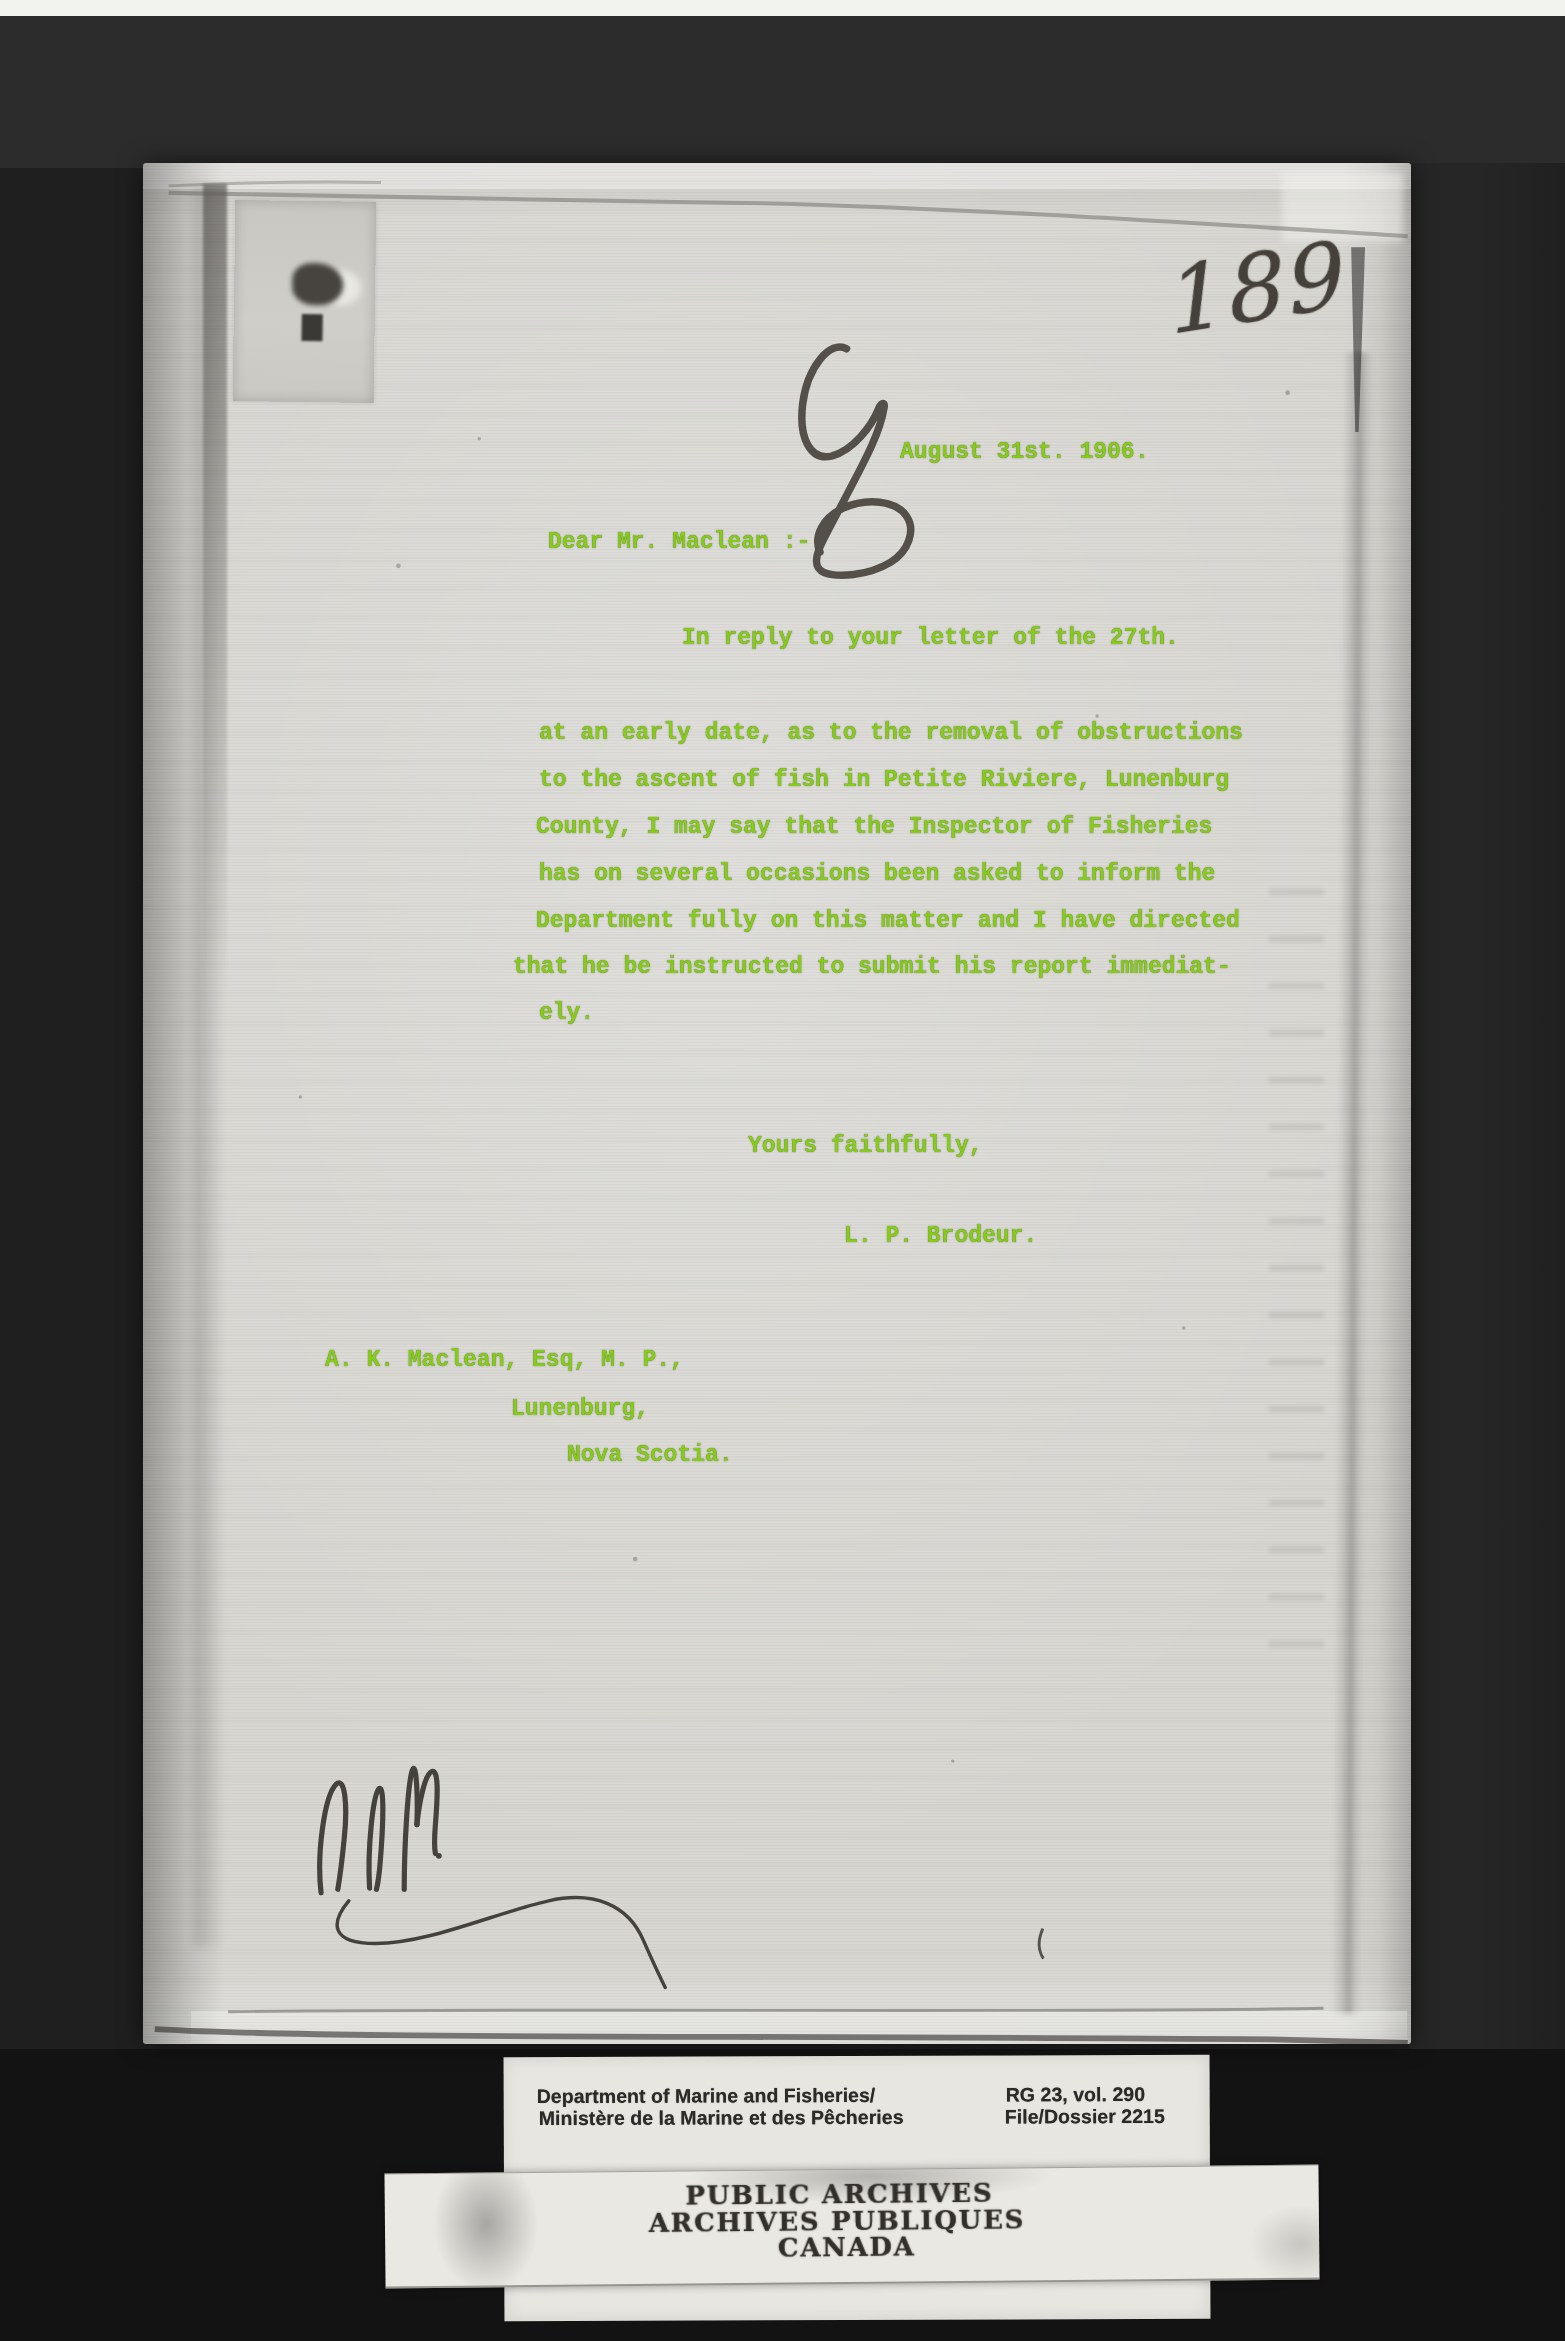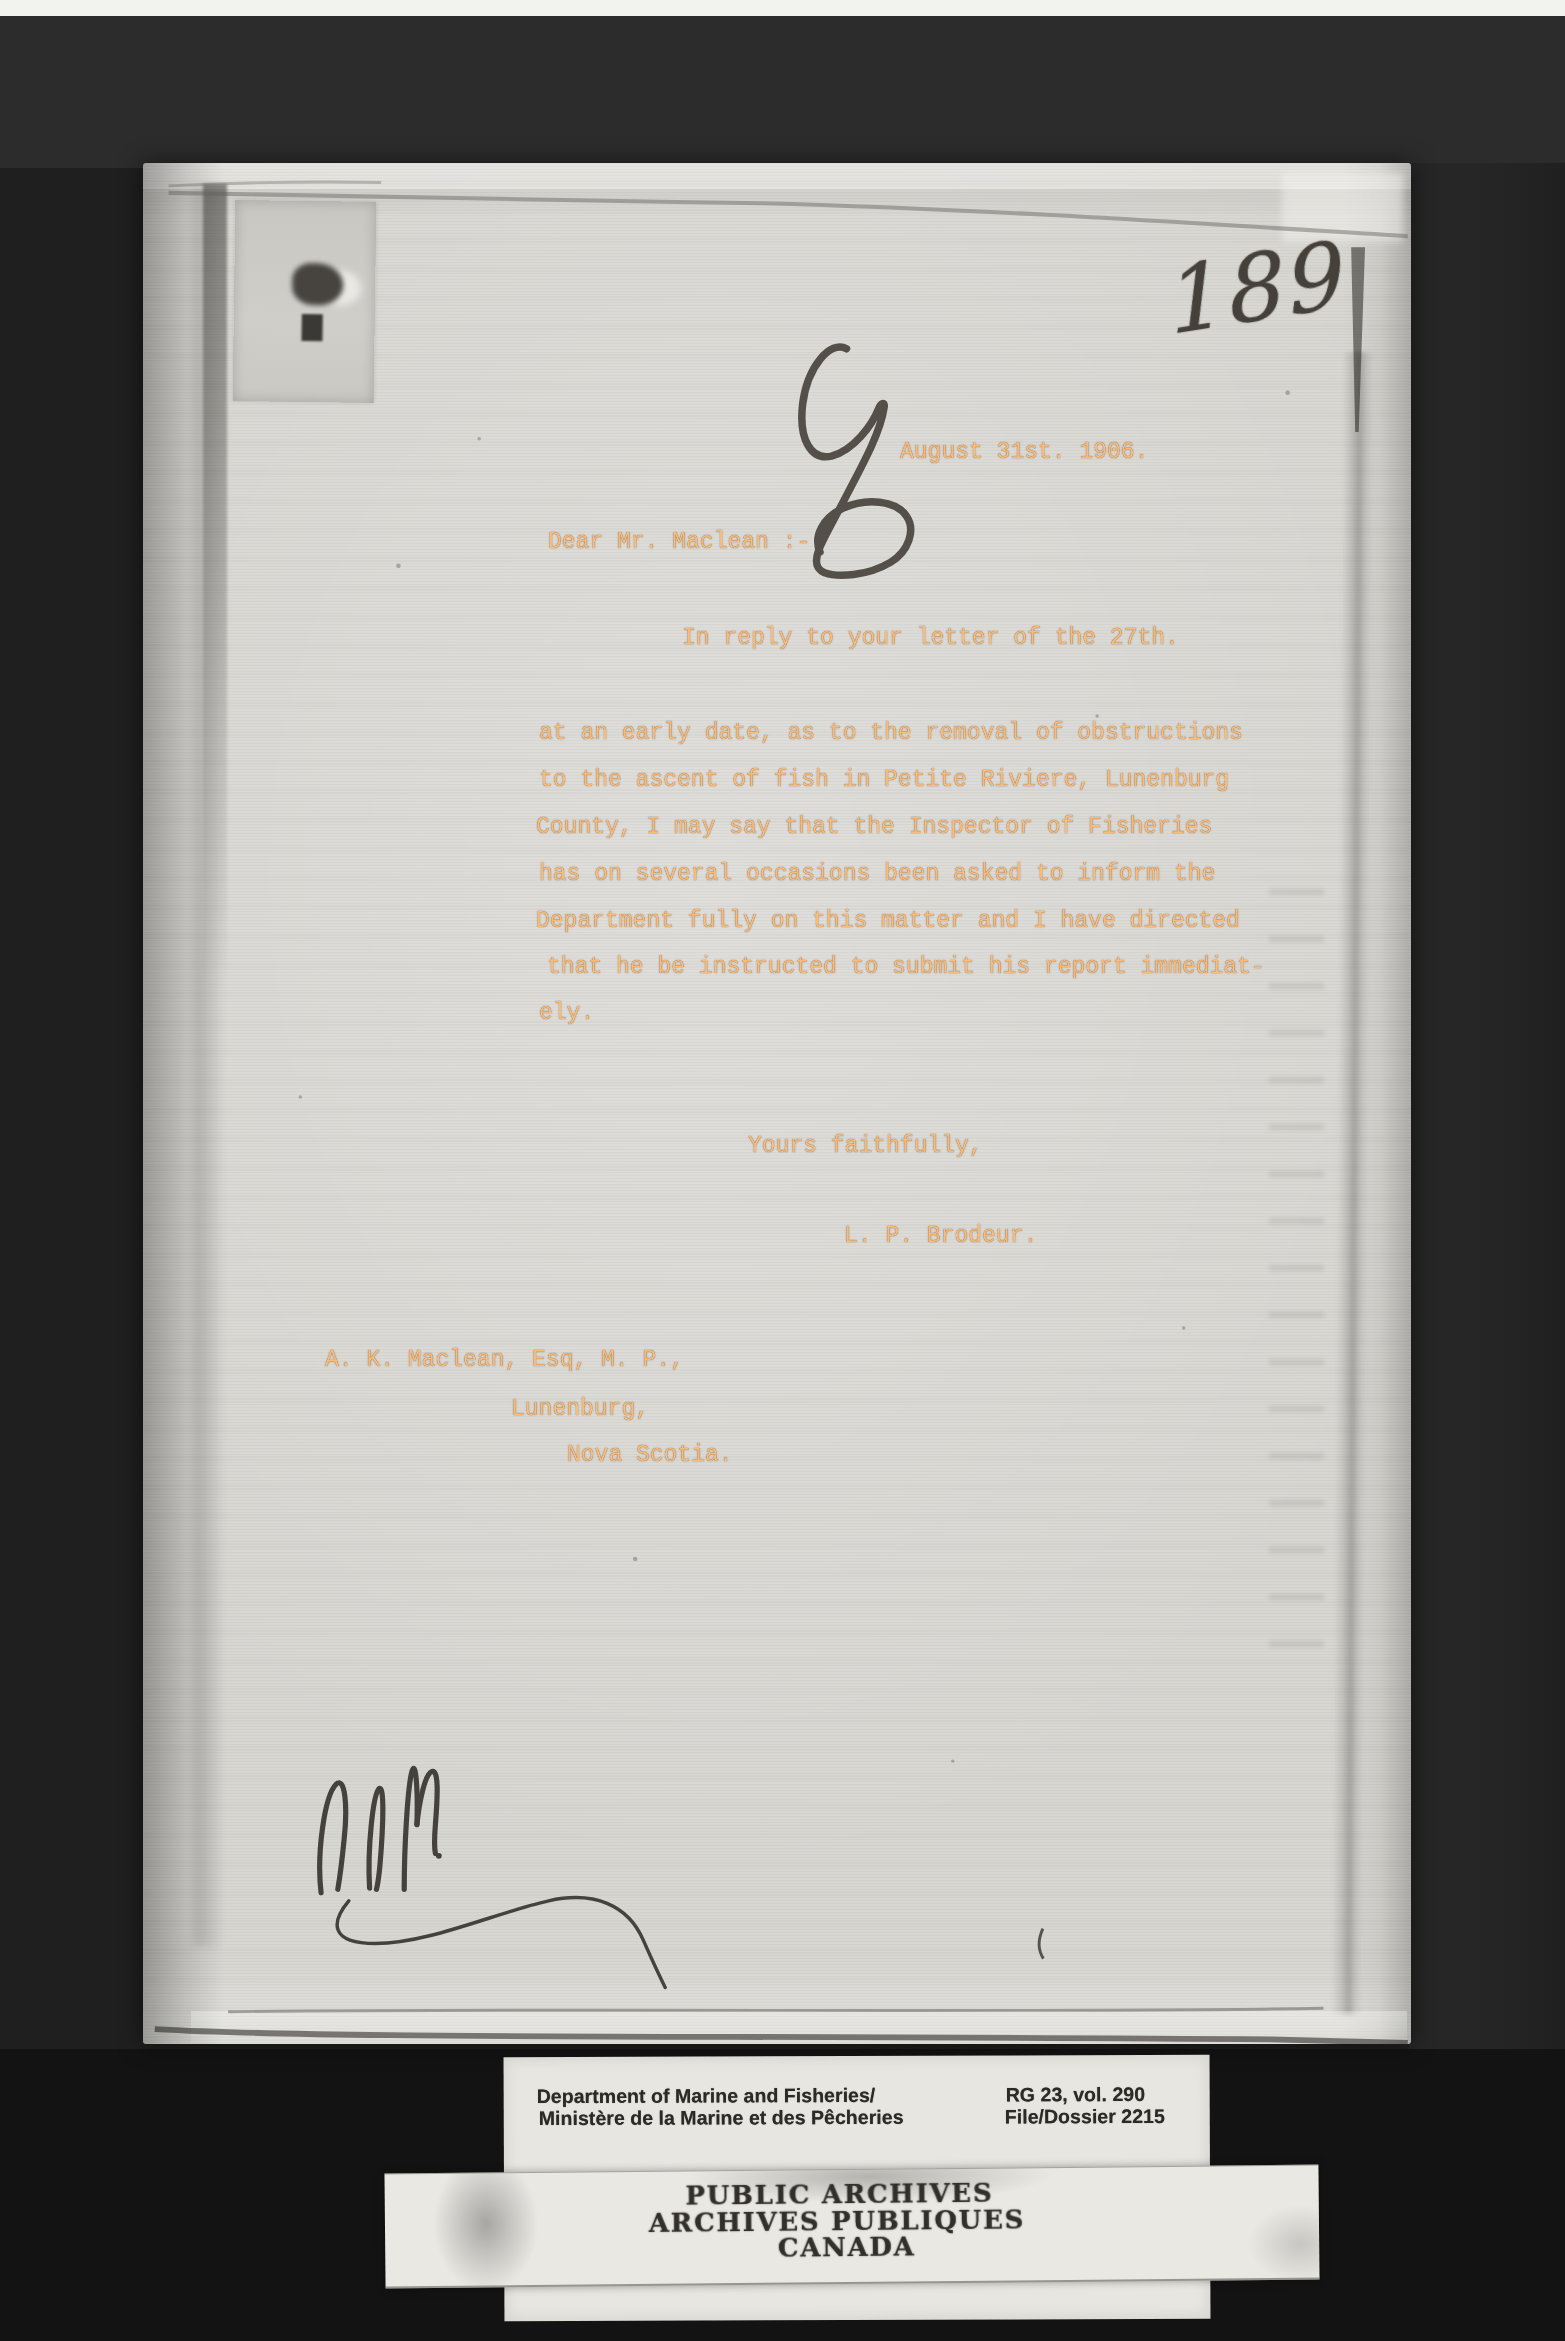--- a/index.html
+++ b/index.html
@@ -47,22 +47,22 @@
   .note-patch{left:234px;top:201px;width:141px;height:201px;transform:rotate(.8deg);
       background:linear-gradient(180deg,#c8c7c2,#cfcec9 60%,#c9c8c3);
       box-shadow:inset 0 0 12.7px rgba(0,0,0,.18), 0 0 4.6px rgba(0,0,0,.12);}
   .note-blob{left:58px;top:62px;width:51px;height:42px;background:#474440;border-radius:40% 55% 50% 45%;
       filter:blur(2.9px);}
   .note-blob-light{left:87px;top:69px;width:40px;height:35px;background:#e9e8e3;border-radius:50%;
       filter:blur(3.5px);}
   .note-rect{left:68px;top:113px;width:21px;height:26.6px;background:#3b3936;filter:blur(0.9px);}
 
   
-  .typed{font-family:"Liberation Mono","DejaVu Sans Mono",monospace;font-size:23px;font-weight:400;
-      color:#fdba74;white-space:pre;letter-spacing:0;
+  .typed{font-family:"Liberation Mono","DejaVu Sans Mono",monospace;font-size:23px;font-weight:700;
+      color:#84cc16;white-space:pre;letter-spacing:0;
       text-shadow:0 0 0.9px rgba(54,50,45,.75), 0 0 2.3px rgba(54,50,45,.18);}
 
   
   .pagenum{left:1168px;top:236px;font-family:"DejaVu Serif",serif;font-style:italic;font-size:91px;
       color:#45403a;transform:rotate(-9deg) skewX(-5deg);letter-spacing:2.3px;
       text-shadow:0 0 1.4px rgba(60,55,48,.9);filter:blur(0.3px);}
 
   
   .label-card{left:504px;top:2056px;width:706px;height:264px;background:#e7e6e1;transform:rotate(-.2deg);
       box-shadow:inset 0 0 17.3px rgba(0,0,0,.10);}
@@ -110,21 +110,21 @@
 
   <div class="abs typed" style="left:900px;top:439px;">August 31st. 1906.</div>
   <div class="abs typed" style="left:548px;top:529px;">Dear Mr. Maclean :-</div>
 
   <div class="abs typed" style="left:682px;top:625px;">In reply to your letter of the 27th.</div>
   <div class="abs typed" style="left:539px;top:720px;">at an early date, as to the removal of obstructions</div>
   <div class="abs typed" style="left:539px;top:767px;">to the ascent of fish in Petite Riviere, Lunenburg</div>
   <div class="abs typed" style="left:536px;top:814px;">County, I may say that the Inspector of Fisheries</div>
   <div class="abs typed" style="left:539px;top:861px;">has on several occasions been asked to inform the</div>
   <div class="abs typed" style="left:536px;top:908px;">Department fully on this matter and I have directed</div>
-  <div class="abs typed" style="left:547px;top:954px;">that he be instructed to submit his report immediat-</div>
+  <div class="abs typed" style="left:513px;top:954px;">that he be instructed to submit his report immediat-</div>
   <div class="abs typed" style="left:539px;top:1000px;">ely.</div>
 
   <div class="abs typed" style="left:748px;top:1133px;">Yours faithfully,</div>
   <div class="abs typed" style="left:844px;top:1223px;">L. P. Brodeur.</div>
 
   <div class="abs typed" style="left:325px;top:1347px;">A. K. Maclean, Esq, M. P.,</div>
   <div class="abs typed" style="left:511px;top:1396px;text-align:right;">Lunenburg,</div>
   <div class="abs typed" style="left:567px;top:1442px;">Nova Scotia.</div>
 
   <svg class="overlay" width="1566" height="2342" viewBox="0 0 2712 4056" style="filter:blur(0.5px);">

